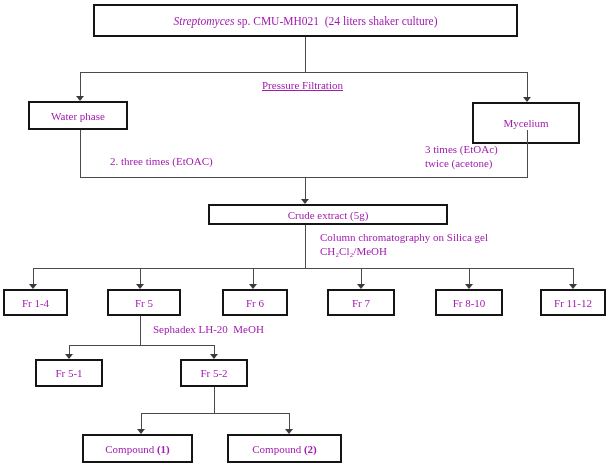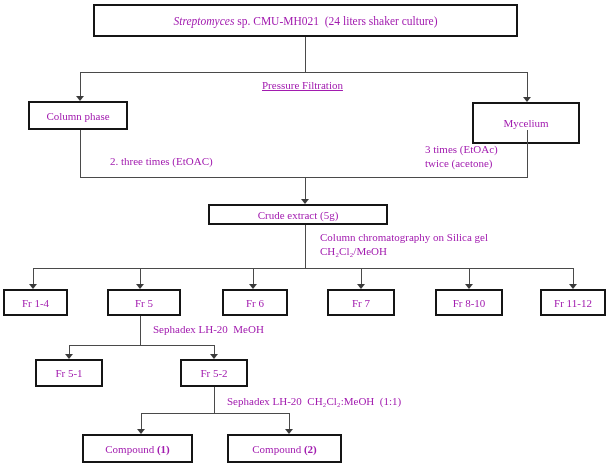--- a/index.html
+++ b/index.html
@@ -27,28 +27,28 @@
 </head>
 <body>
 
 <div class="canvas">
 
   <div class="box" style="left:93px; top:4px; width:425px; height:33px; font-size:11.5px;">
     <span class="it">Streptomyces</span><span> sp. CMU-MH021  (24 liters shaker culture)</span>
   </div>
 
   <div class="box" style="left:28px; top:101px; width:100px; height:29px;">
-    <span>Column phase</span>
+    <span>Water phase</span>
   </div>
 
   <div class="box" style="left:472px; top:102px; width:108px; height:42px;">
     <span>Mycelium</span>
   </div>
 
-  <div class="box" style="left:208px; top:204px; width:180px; height:21px;">
+  <div class="box" style="left:208px; top:204px; width:240px; height:21px;">
     <span>Crude extract (5g)</span>
   </div>
 
   <div class="box" style="left:3px; top:289px; width:65px; height:27px;">
     <span>Fr 1-4</span>
   </div>
   <div class="box" style="left:107px; top:289px; width:74px; height:27px;">
     <span>Fr 5</span>
   </div>
   <div class="box" style="left:222px; top:289px; width:66px; height:27px;">
@@ -83,21 +83,20 @@
   <div class="lbl" style="left:110px; top:155px;">2. three times (EtOAC)</div>
 
   <div class="lbl" style="left:425px; top:143px;">3 times (EtOAc)</div>
   <div class="lbl" style="left:425px; top:157px;">twice (acetone)</div>
 
   <div class="lbl" style="left:320px; top:231px;">Column chromatography on Silica gel</div>
   <div class="lbl" style="left:320px; top:245px;">CH₂Cl₂/MeOH</div>
 
   <div class="lbl" style="left:153px; top:323px;">Sephadex LH-20  MeOH</div>
 
-  <div class="lbl" style="left:227px; top:395px;">Sephadex LH-20  CH₂Cl₂:MeOH  (1:1)</div>
 
   <div class="vl" style="left:305px; top:37px; height:36px;"></div>
   <div class="hl" style="left:80px; top:72px; width:448px;"></div>
   <div class="vl" style="left:80px; top:72px; height:25px;"></div>
   <div class="vl" style="left:527px; top:72px; height:26px;"></div>
 
   <div class="vl" style="left:80px; top:130px; height:48px;"></div>
   <div class="vl" style="left:527px; top:130px; height:48px;"></div>
   <div class="hl" style="left:80px; top:177px; width:448px;"></div>
   <div class="vl" style="left:305px; top:177px; height:23px;"></div>

